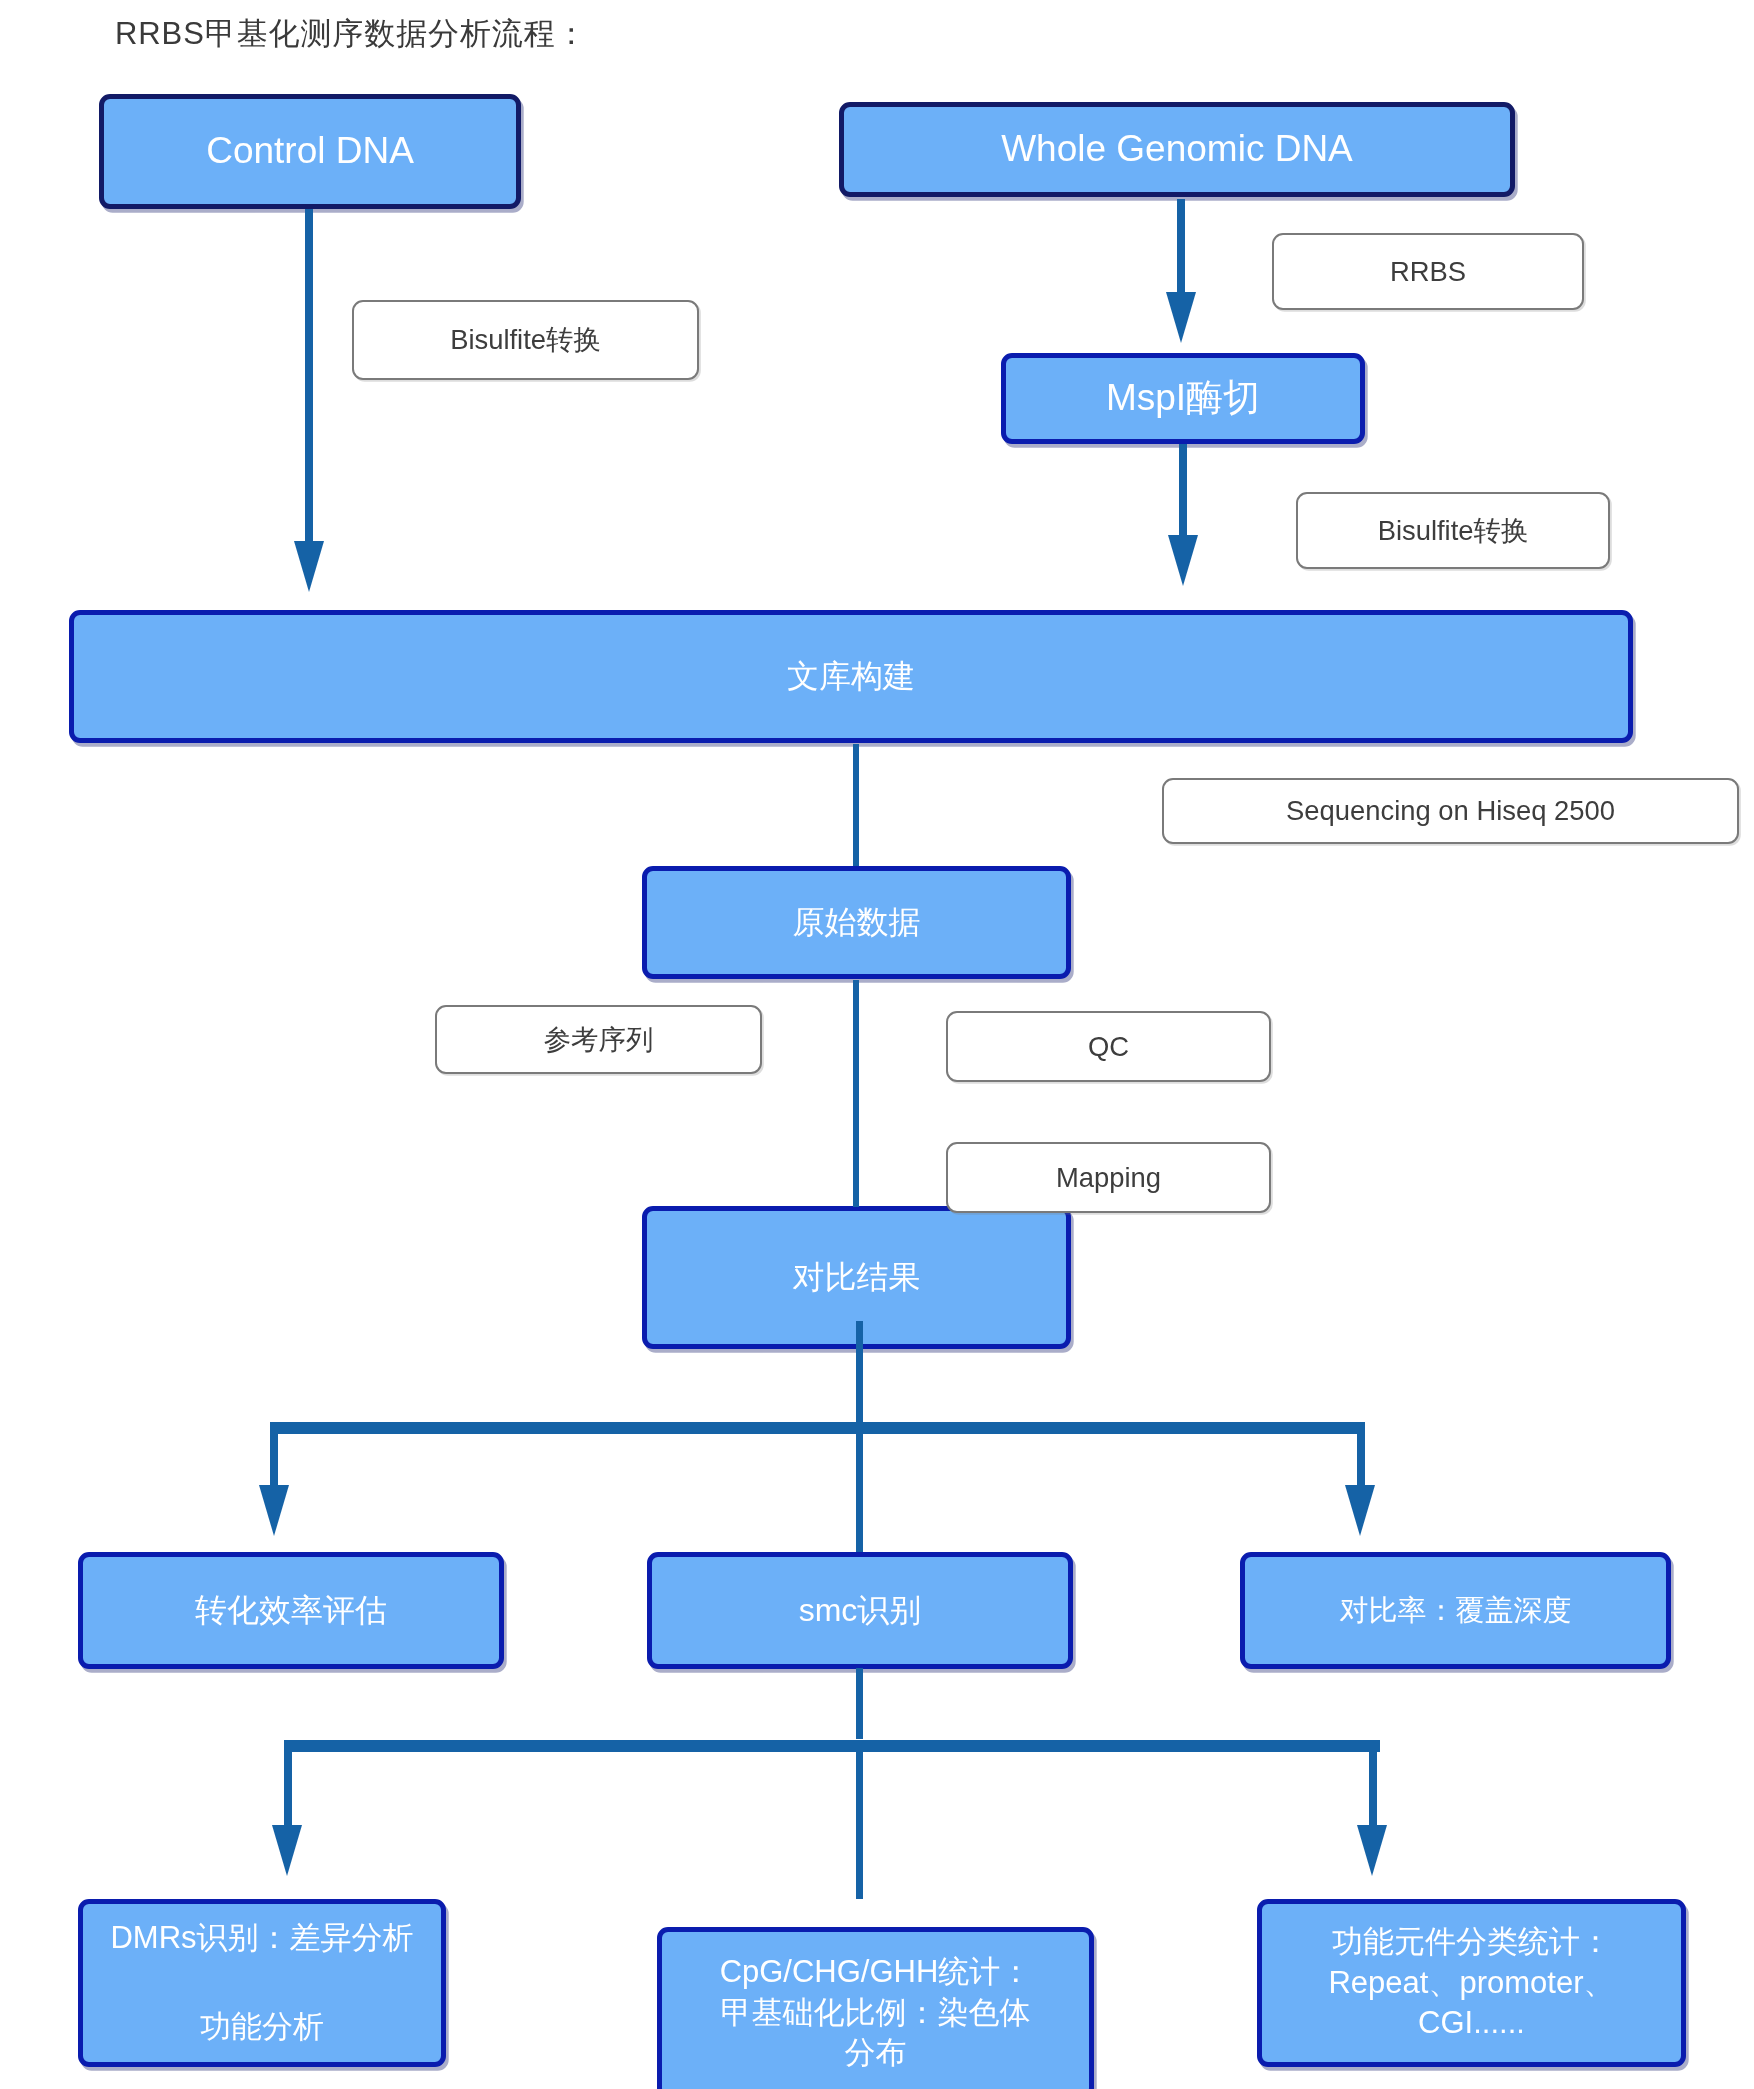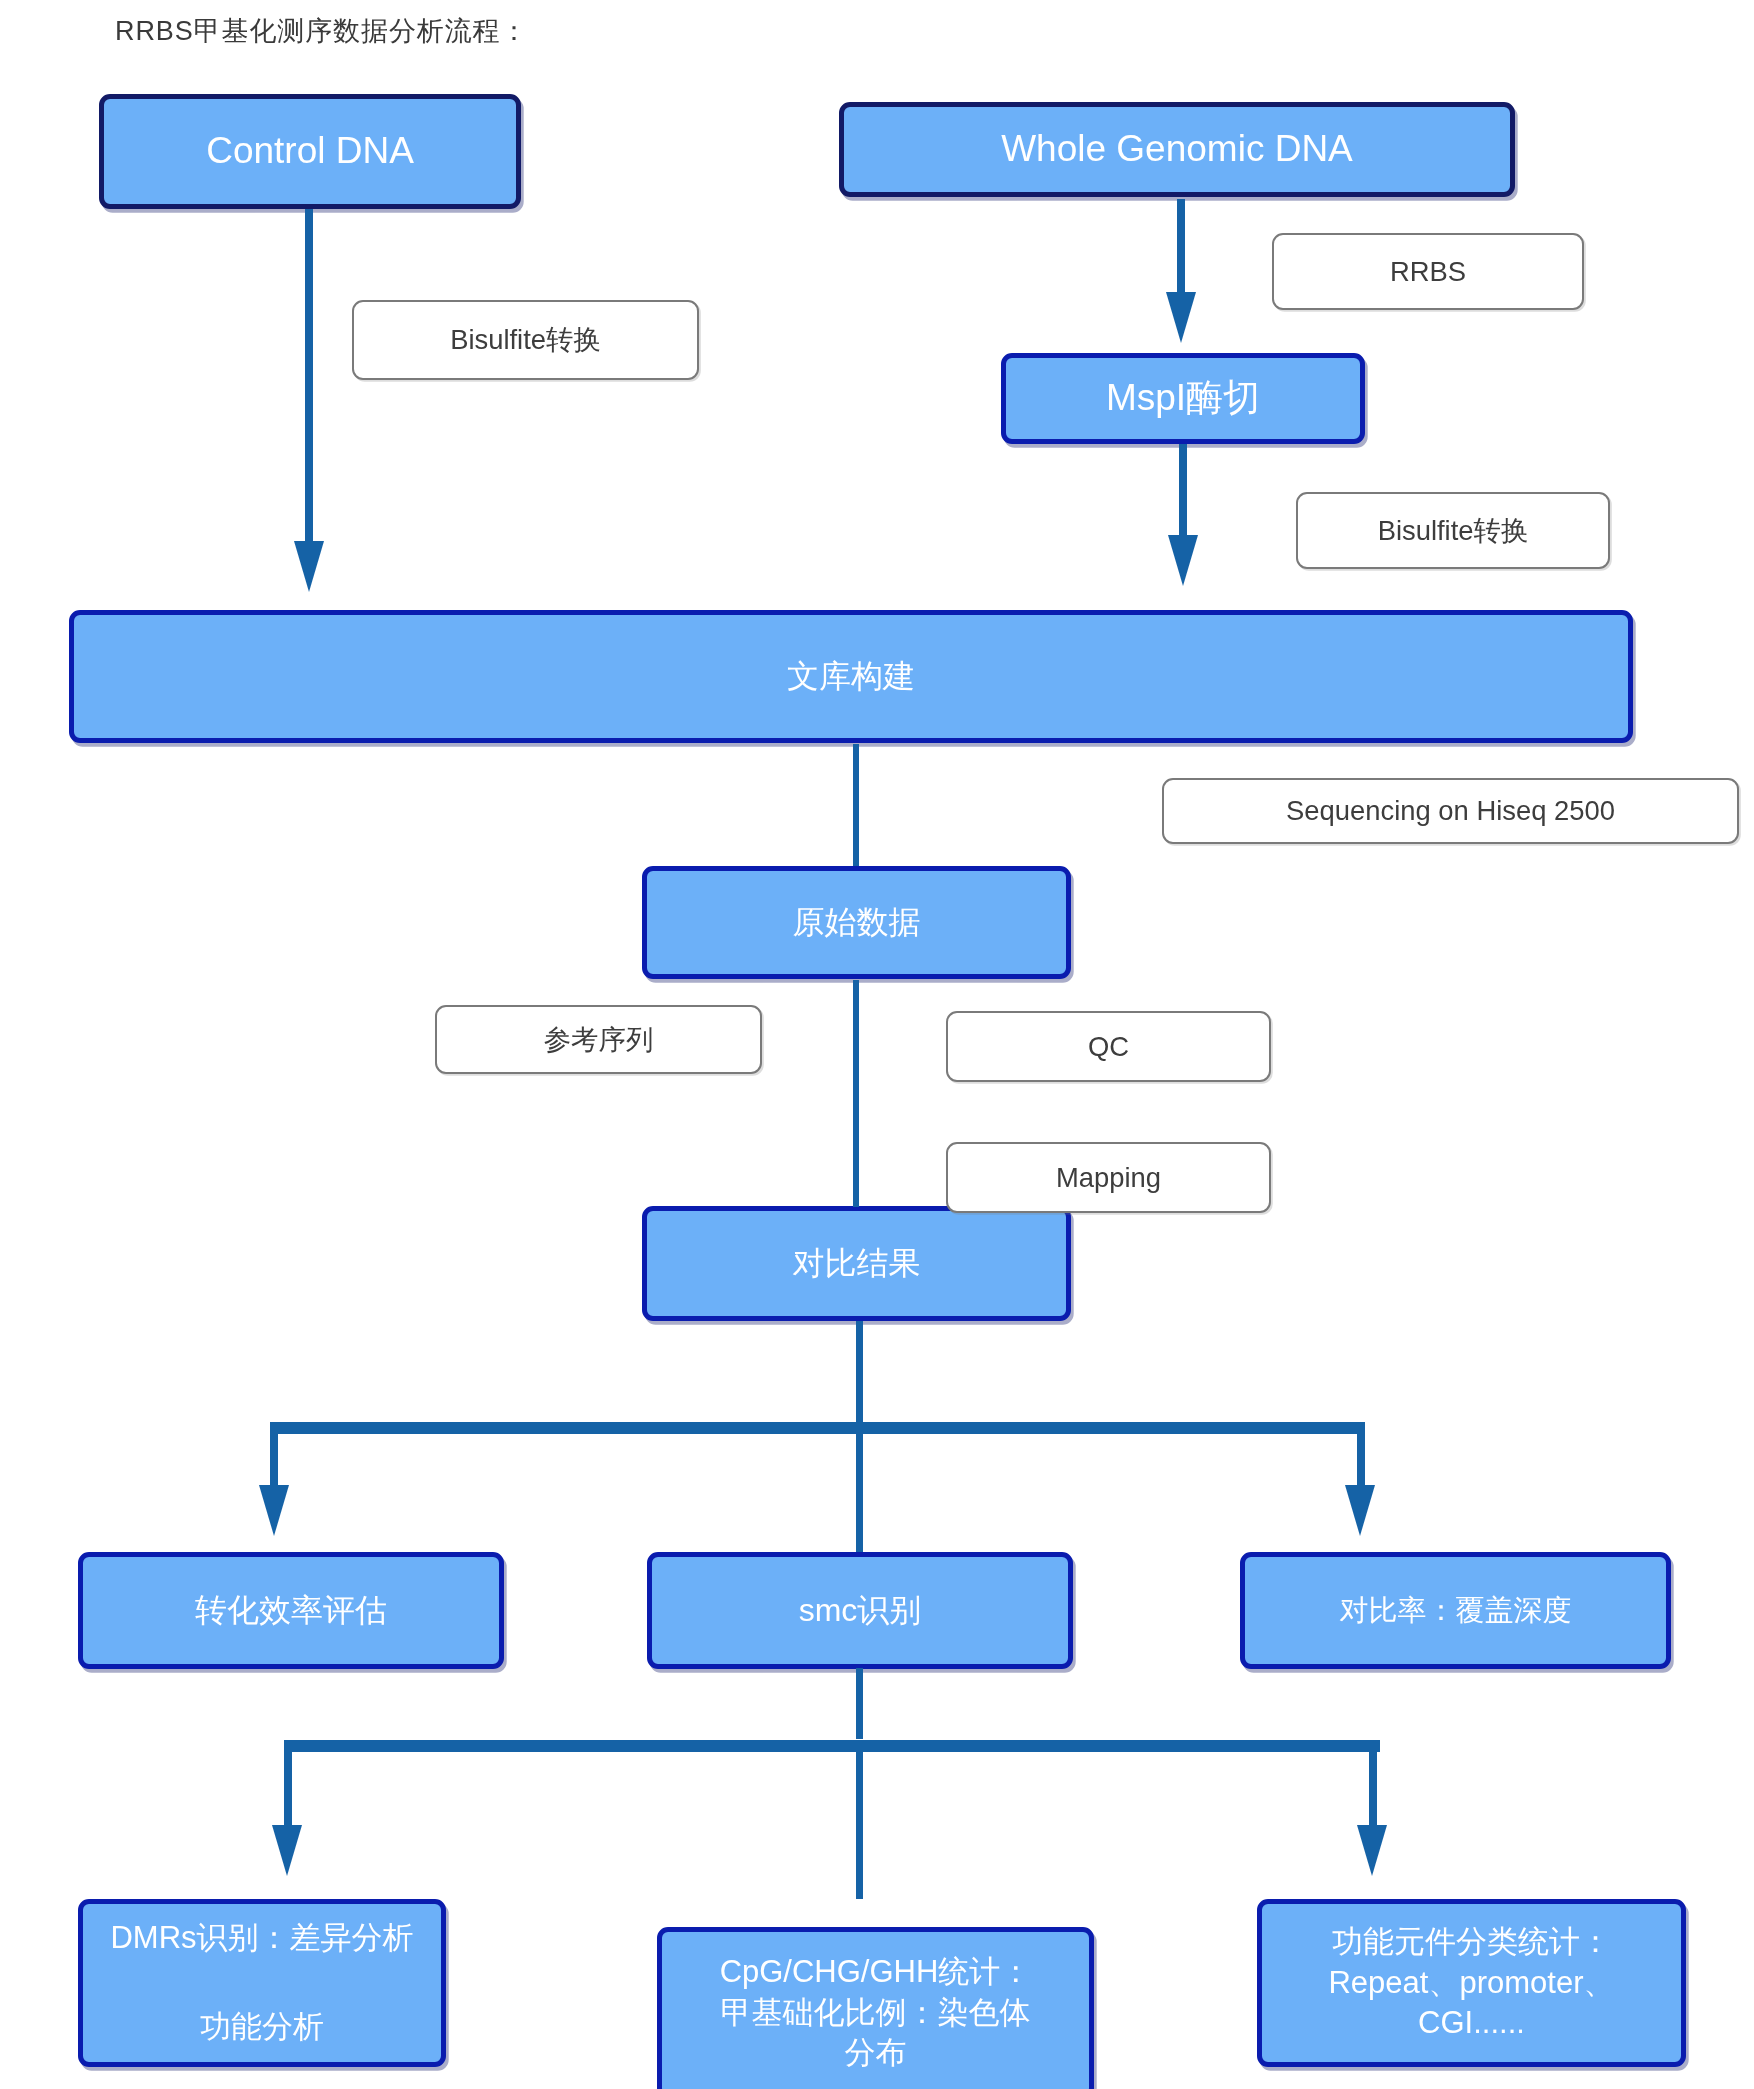--- a/index.html
+++ b/index.html
@@ -13,21 +13,21 @@
     --title_text:#3A3A3A;
   }
   html,body{margin:0;padding:0;}
   body{
     width:1754px;height:2090px;background:#ffffff;position:relative;
     font-family:"Liberation Sans","DejaVu Sans",sans-serif;
     overflow:hidden;
   }
   .flow-title{
     position:absolute;left:115px;top:12.8px;
-    font-size:27px;font-weight:500;color:var(--title_text);
+    font-size:31px;font-weight:500;color:var(--title_text);
     letter-spacing:0.9px;
   }
   .node{
     position:absolute;box-sizing:border-box;
     background:var(--node_fill);
     border:5.5px solid var(--node_border);
     border-radius:11px;
     color:var(--node_text);
     display:flex;flex-direction:column;align-items:center;justify-content:center;
     text-align:center;font-size:32px;line-height:1.32;
@@ -72,21 +72,21 @@
 </div>
 
 <div class="node" style="left:69px;top:610px;width:1564px;height:133px;">
   <span>文库构建</span>
 </div>
 
 <div class="node" style="left:642px;top:866px;width:429px;height:113px;">
   <span>原始数据</span>
 </div>
 
-<div class="node" style="left:642px;top:1206px;width:429px;height:115px;">
+<div class="node" style="left:642px;top:1206px;width:429px;height:143px;">
   <span>对比结果</span>
 </div>
 
 <div class="node" style="left:78px;top:1552px;width:426px;height:117px;">
   <span>转化效率评估</span>
 </div>
 
 <div class="node" style="left:647px;top:1552px;width:426px;height:117px;">
   <span>smc识别</span>
 </div>

